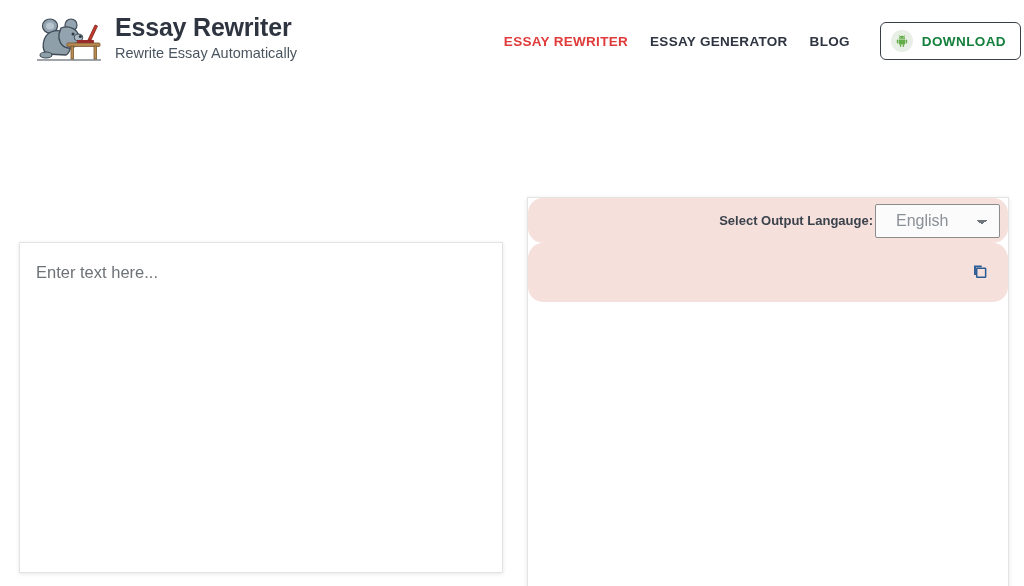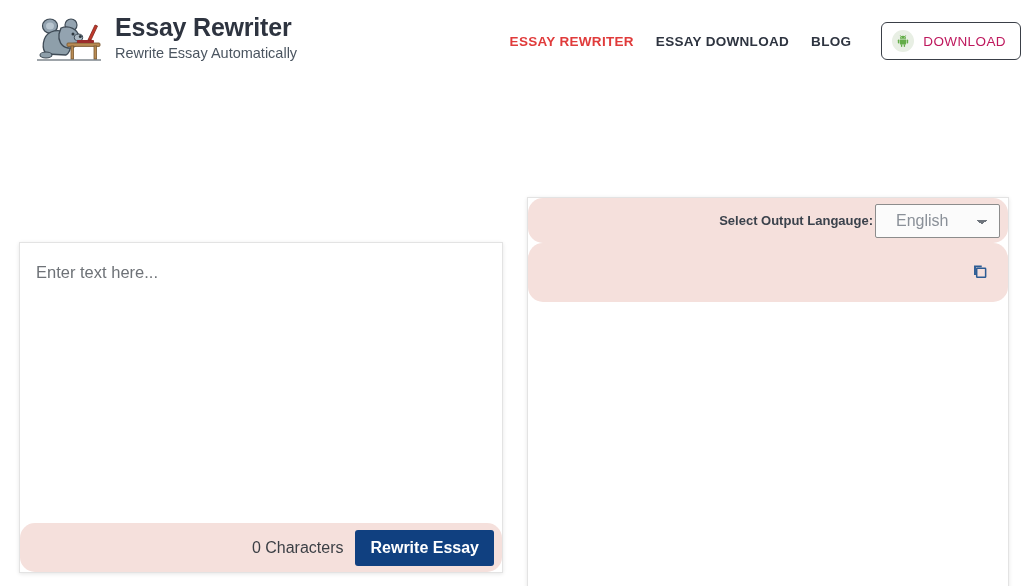--- a/index.html
+++ b/index.html
@@ -98,23 +98,23 @@
     border-radius: 50%;
     background: #e8efe4;
     display: flex;
     align-items: center;
     justify-content: center;
     flex: none;
   }
 
   .download-label {
     font-size: 13.5px;
-    font-weight: normal;
+    font-weight: bold;
     letter-spacing: 0.4px;
-    color: #be185d;
+    color: #15803d;
     white-space: nowrap;
   }
 
   
   .panel {
     position: absolute;
     background: #ffffff;
     border: 1px solid #e3e3e3;
     box-shadow: 0 1px 4px rgba(0,0,0,0.10);
     display: flex;
@@ -283,21 +283,21 @@
       </svg>
     </span>
     <span class="brand-text">
       <span class="brand-title">Essay Rewriter</span>
       <span class="brand-tagline">Rewrite Essay Automatically</span>
     </span>
   </div>
 
   <nav class="main-nav">
     <a class="nav-link is-active" href="#">ESSAY REWRITER</a>
-    <a class="nav-link" href="#">ESSAY DOWNLOAD</a>
+    <a class="nav-link" href="#">ESSAY GENERATOR</a>
     <a class="nav-link" href="#">BLOG</a>
 
     <button class="download-btn">
       <span class="android-badge">
         <svg viewBox="0 0 16 16" width="14" height="14" xmlns="http://www.w3.org/2000/svg">
           <path d="M4.4 6.2h7.2v5.1a.8.8 0 0 1-.8.8H5.2a.8.8 0 0 1-.8-.8z" fill="#63ad48"></path>
           <rect x="2.1" y="6.2" width="1.7" height="4.6" rx="0.85" fill="#63ad48"></rect>
           <rect x="12.2" y="6.2" width="1.7" height="4.6" rx="0.85" fill="#63ad48"></rect>
           <rect x="5.6" y="11.6" width="1.6" height="3.2" rx="0.8" fill="#63ad48"></rect>
           <rect x="8.8" y="11.6" width="1.6" height="3.2" rx="0.8" fill="#63ad48"></rect>
@@ -310,24 +310,20 @@
       </span>
       <span class="download-label">DOWNLOAD</span>
     </button>
   </nav>
 </header>
 
 <section class="panel panel-input">
   <div class="panel-body">
     <textarea class="text-area" placeholder="Enter text here..." style=""></textarea>
   </div>
-  <div class="panel-bar panel-bar-bottom">
-    <span class="char-count">0 Characters</span>
-    <button class="rewrite-btn">Rewrite Essay</button>
-  </div>
 </section>
 
 <section class="panel panel-output">
   <div class="panel-bar panel-bar-top">
     <span class="lang-label">Select Output Langauge:</span>
     <select class="lang-select">
       <option>English</option>
     </select>
   </div>
   <div class="panel-bar panel-bar-output-bottom">

